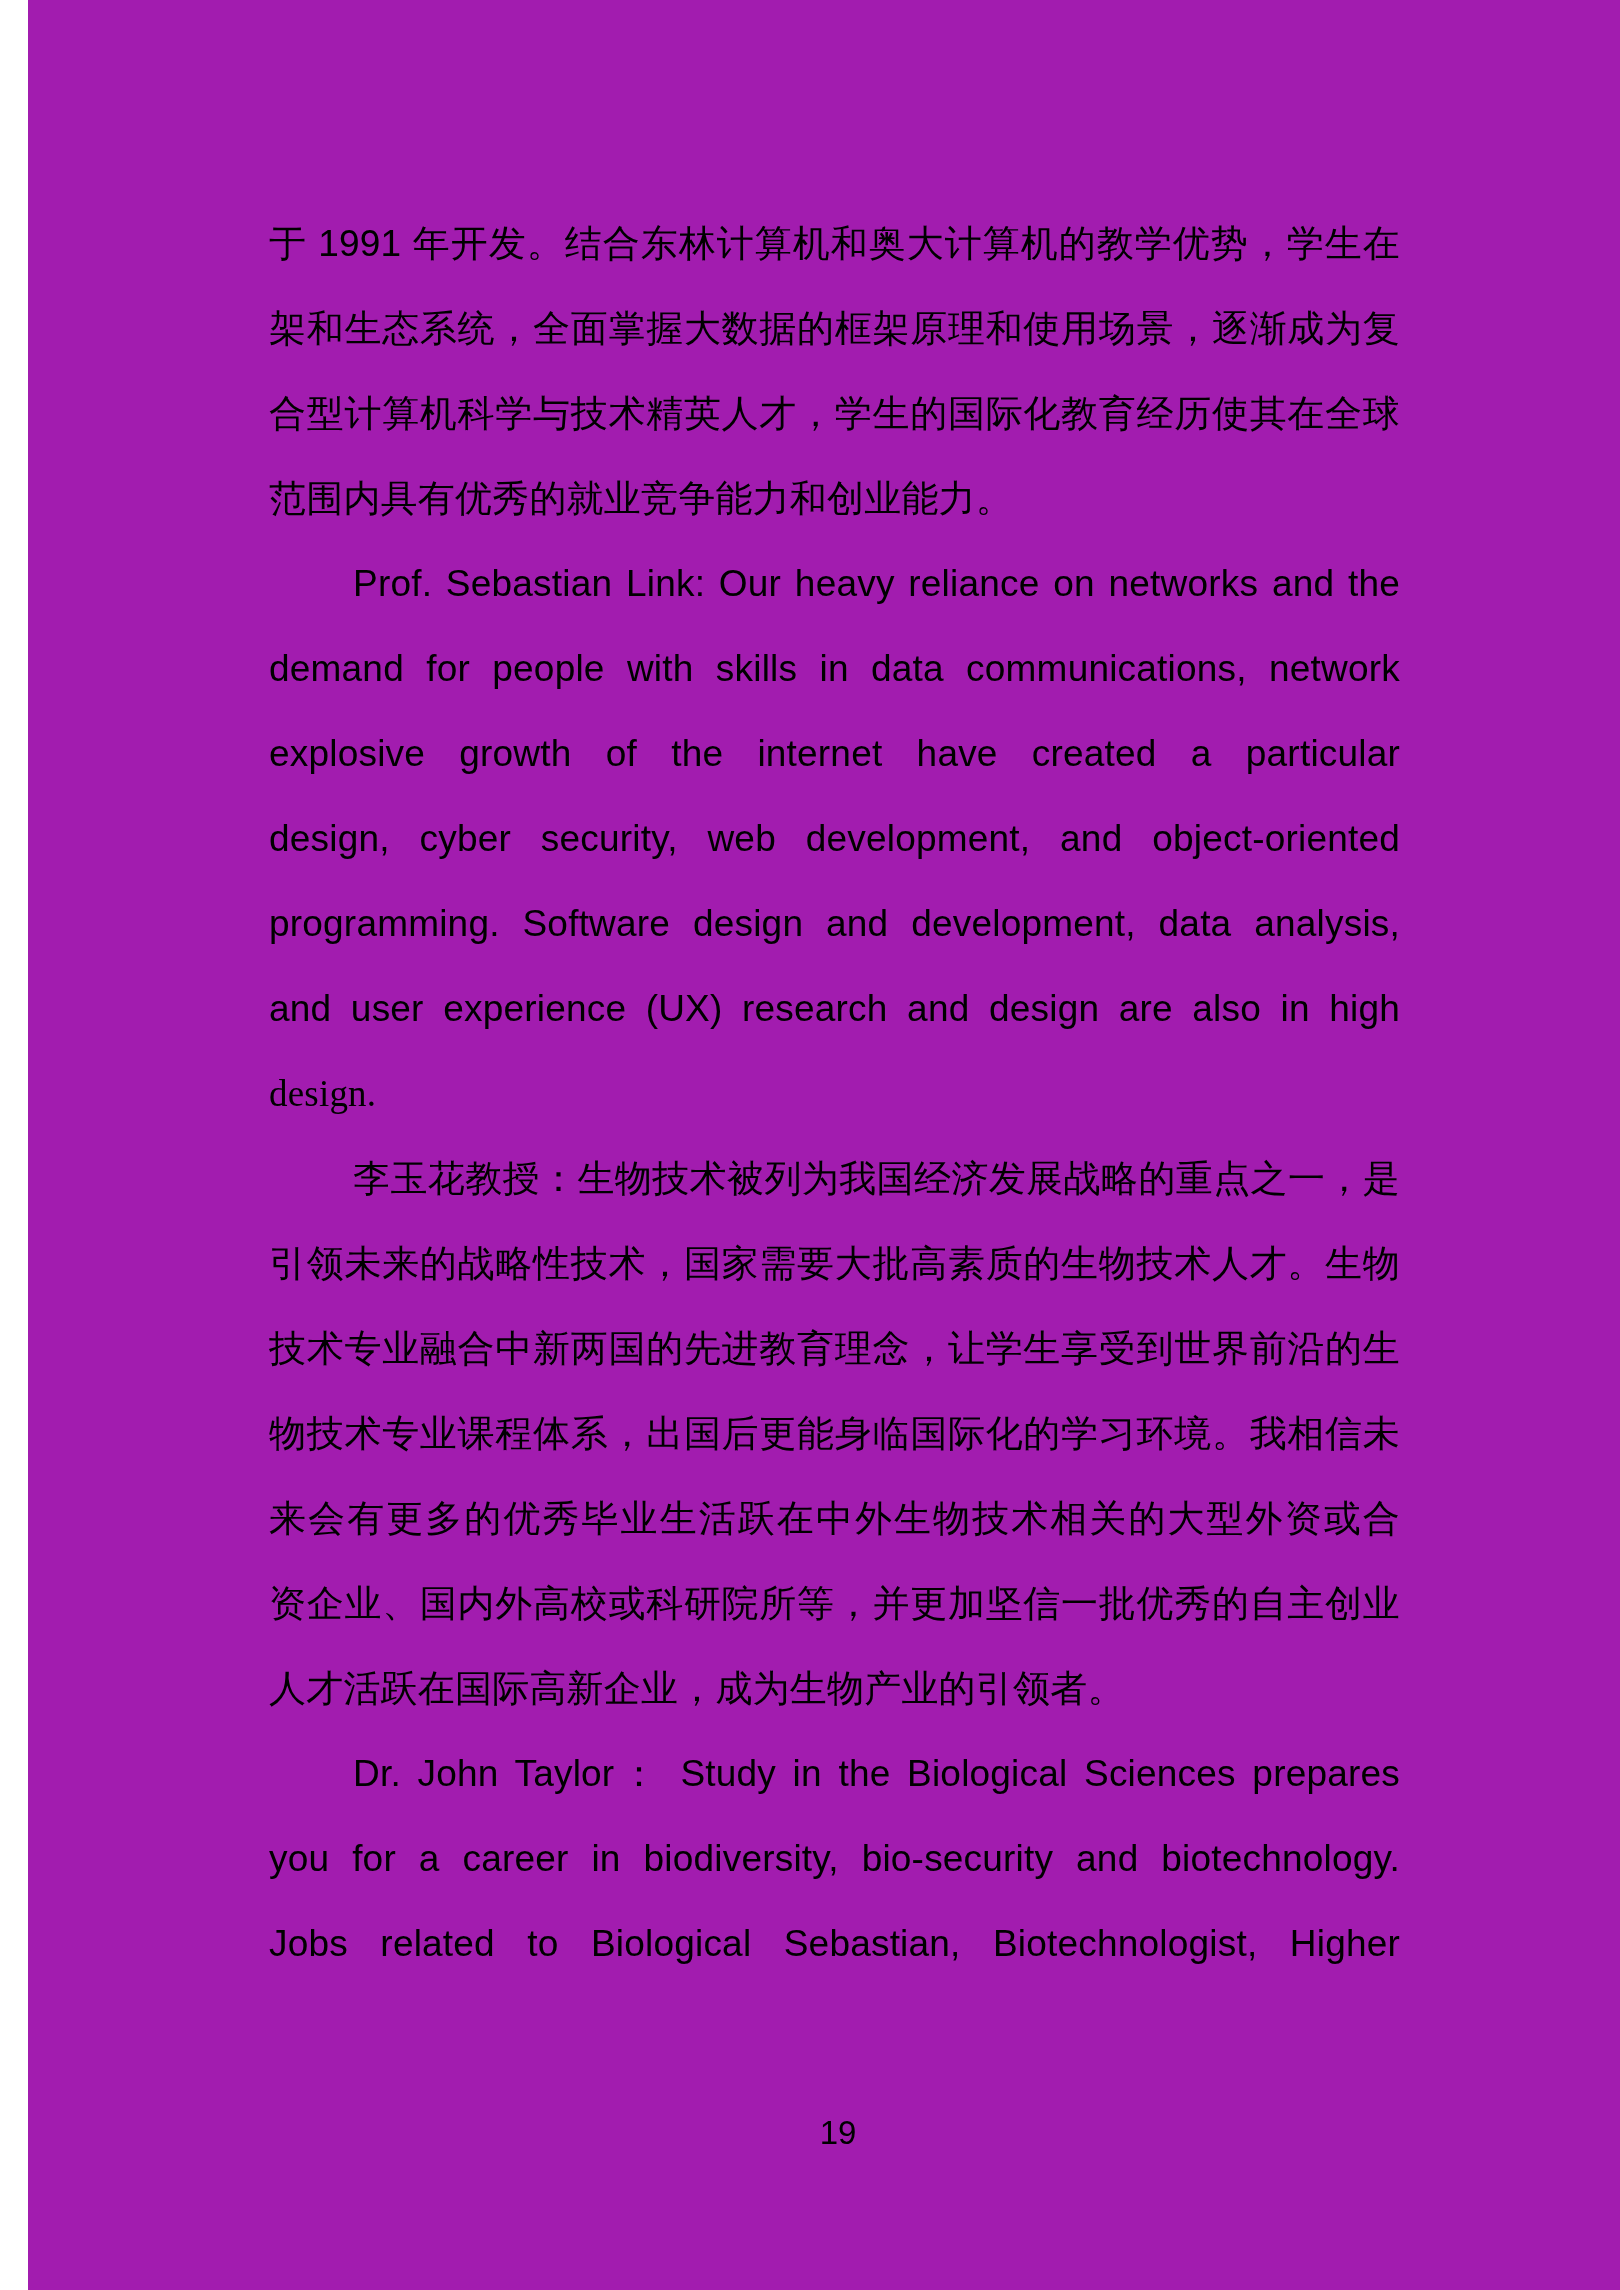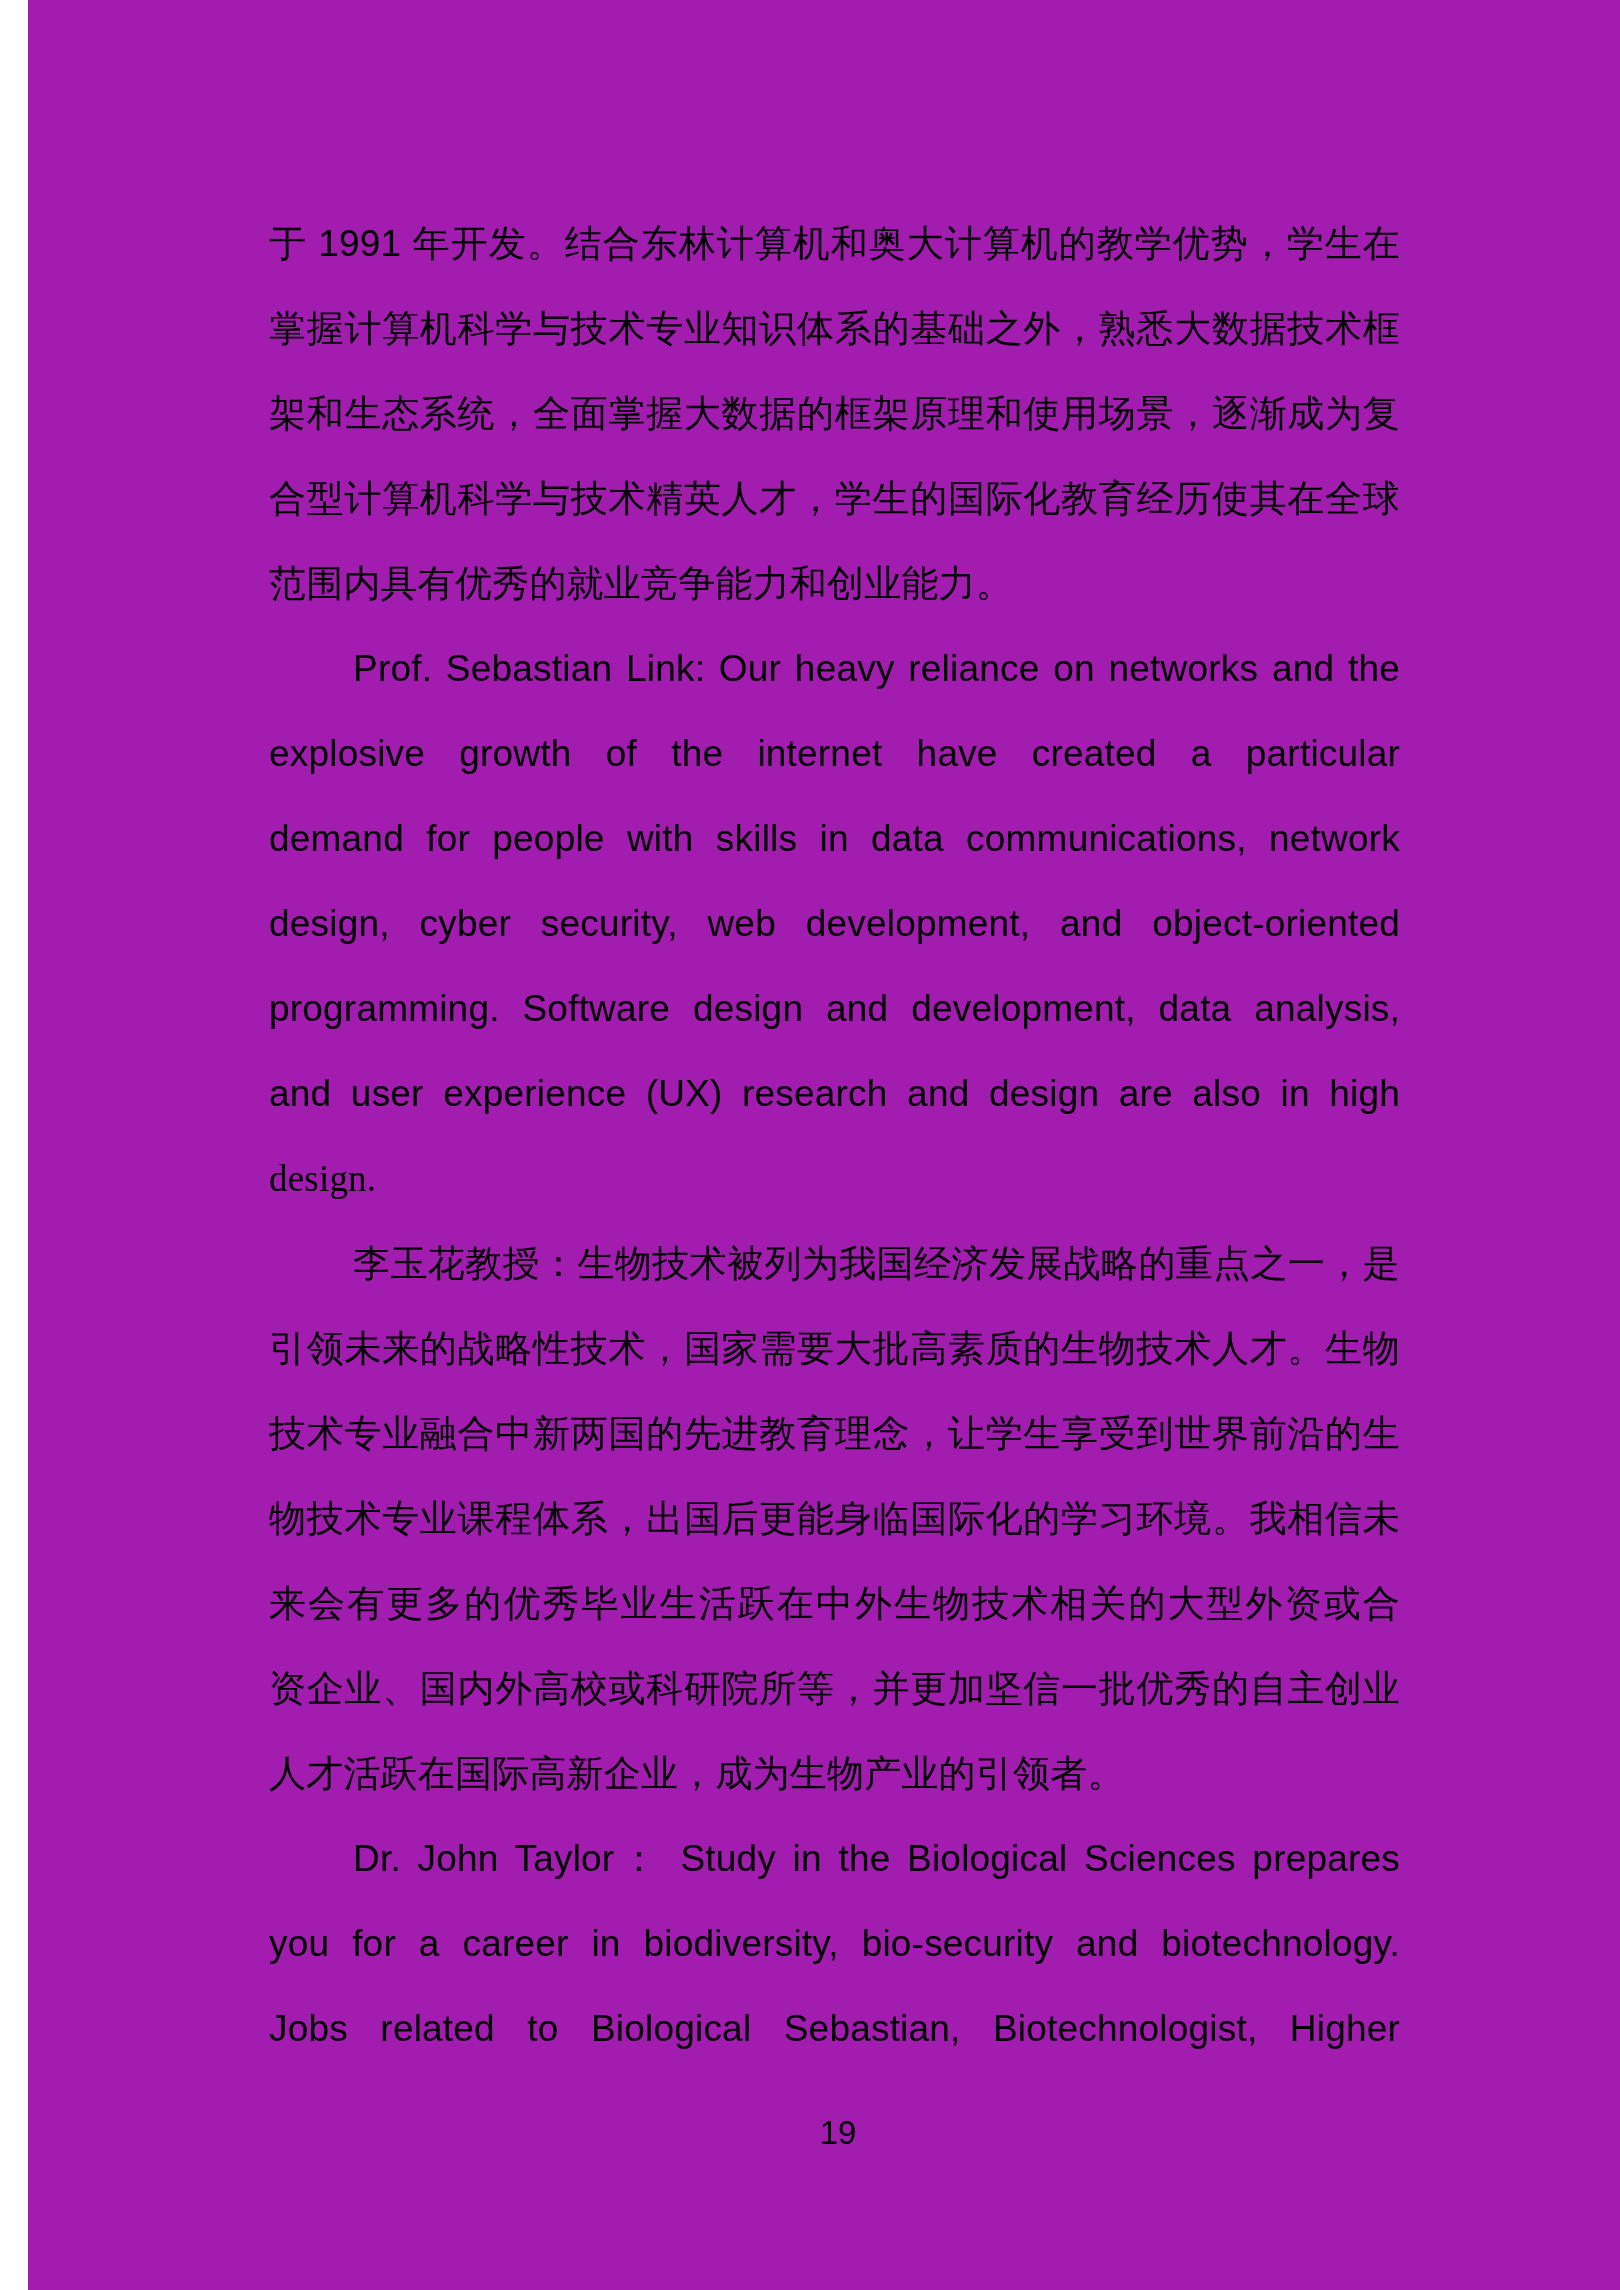--- a/index.html
+++ b/index.html
@@ -64,30 +64,29 @@
   }
 </style>
 </head>
 <body>
 
 <div class="page">
   <div class="content">
 
     <div class="paragraph">
       <div class="line cjk">于 1991 年开发。结合东林计算机和奥大计算机的教学优势，学生在</div>
-      <div class="line cjk">掌握计算机科学与技术专业知识体系的基础之外，熟悉大数据技术框</div>
       <div class="line cjk">架和生态系统，全面掌握大数据的框架原理和使用场景，逐渐成为复</div>
       <div class="line cjk">合型计算机科学与技术精英人才，学生的国际化教育经历使其在全球</div>
       <div class="line cjk last">范围内具有优秀的就业竞争能力和创业能力。</div>
     </div>
 
     <div class="paragraph">
       <div class="line indent">Prof. Sebastian Link: Our heavy reliance on networks and the</div>
+      <div class="line">demand for people with skills in data communications, network</div>
       <div class="line">explosive growth of the internet have created a particular</div>
-      <div class="line">demand for people with skills in data communications, network</div>
       <div class="line">design, cyber security, web development, and object-oriented</div>
       <div class="line">programming. Software design and development, data analysis,</div>
       <div class="line">and user experience (UX) research and design are also in high</div>
       <div class="line last">design.</div>
     </div>
 
     <div class="paragraph">
       <div class="line cjk indent">李玉花教授：生物技术被列为我国经济发展战略的重点之一，是</div>
       <div class="line cjk">引领未来的战略性技术，国家需要大批高素质的生物技术人才。生物</div>
       <div class="line cjk">技术专业融合中新两国的先进教育理念，让学生享受到世界前沿的生</div>

